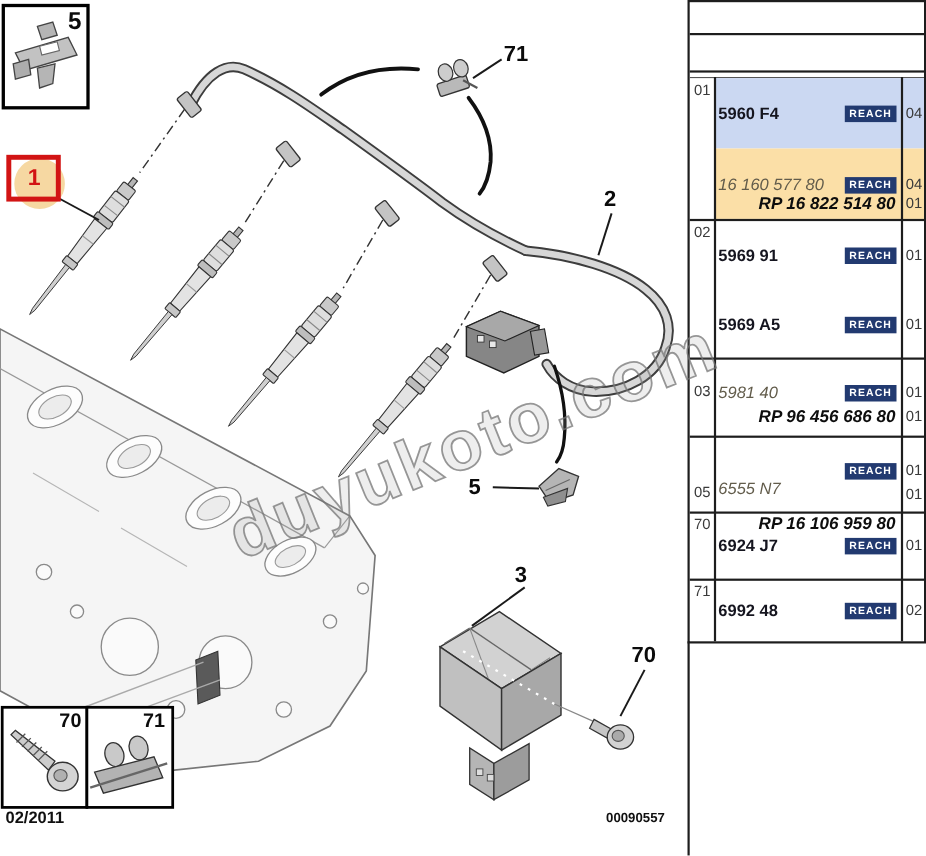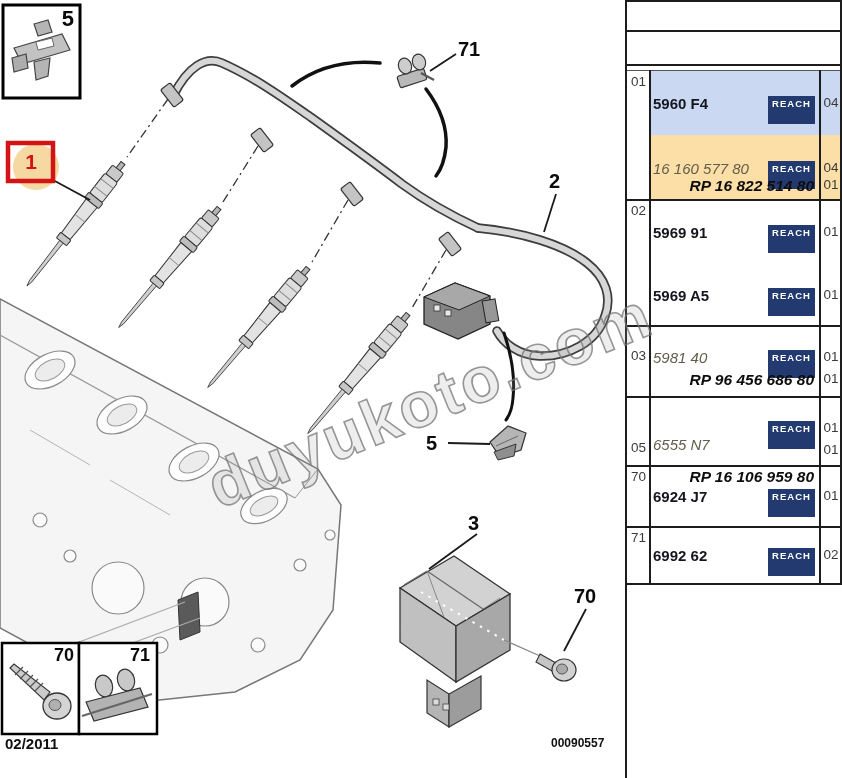--- a/index.html
+++ b/index.html
@@ -16,21 +16,21 @@
   .rowbg{position:absolute;left:23px;right:0;}
   .bg-blue{background:var(--row-blue);}
   .bg-orange{background:var(--row-orange);}
   .hdr{position:absolute;left:7px;top:4px;font-size:21px;letter-spacing:.5px;color:#1c1c1c;}
   .hdr b{font-weight:bold;}
   .refn{position:absolute;left:4px;width:20px;font-size:13.5px;color:#3a3a3a;}
   .qty{position:absolute;left:193px;width:22px;text-align:center;font-size:13.5px;color:#3a3a3a;}
   .pt{position:absolute;left:26px;font-size:15px;font-weight:bold;color:#15151f;}
   .pti{position:absolute;left:26px;font-size:15px;font-style:italic;color:#625c4b;}
   .rp{position:absolute;right:26px;font-size:15.5px;font-weight:bold;font-style:italic;color:#0d0d0d;}
-  .badge{position:absolute;right:25px;width:47px;height:28px;background:var(--badge-navy);
+  .badge{position:absolute;right:25px;width:47px;height:15px;background:var(--badge-navy);
          color:var(--badge-text);font-size:9.5px;font-weight:bold;letter-spacing:1px;
          text-align:center;line-height:15px;}
   .borderExt{position:absolute;left:625px;top:583px;width:2px;height:195px;background:var(--grid-dark);}
   
   .lbl{position:absolute;font-weight:bold;font-size:20px;color:#0b0b0b;}
   .lbl-red{color:var(--highlight-red);font-size:21px;}
   .insetLbl{position:absolute;font-weight:bold;font-size:19px;color:#0b0b0b;text-align:right;}
   .foot{position:absolute;font-weight:bold;color:#101010;}
   
   .watermark{position:absolute;left:150px;top:270px;width:560px;height:260px;
@@ -278,20 +278,20 @@
       <div class="qty" style="top:418px;">01</div>
       <div class="rp" style="top:466px;">RP 16 106 959 80</div>
       <div class="qty" style="top:440px;">01</div>
 
       <div class="refn" style="top:467px;">70</div>
       <div class="pt" style="top:486px;">6924 J7</div>
       <div class="badge" style="top:487px;">REACH</div>
       <div class="qty" style="top:486px;">01</div>
 
       <div class="refn" style="top:528px;">71</div>
-      <div class="pt" style="top:545px;">6992 62</div>
+      <div class="pt" style="top:545px;">6992 48</div>
       <div class="badge" style="top:546px;">REACH</div>
       <div class="qty" style="top:545px;">02</div>
     </div>
   </div>
   <div class="borderExt"></div>
 
 </div>
 
 </body></html>

